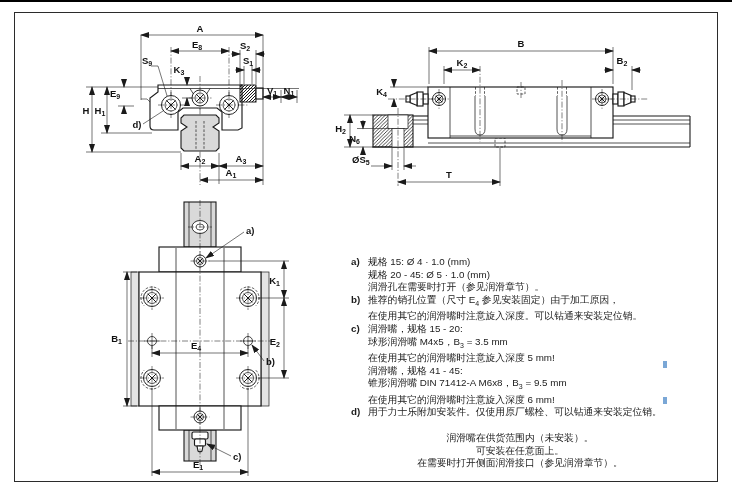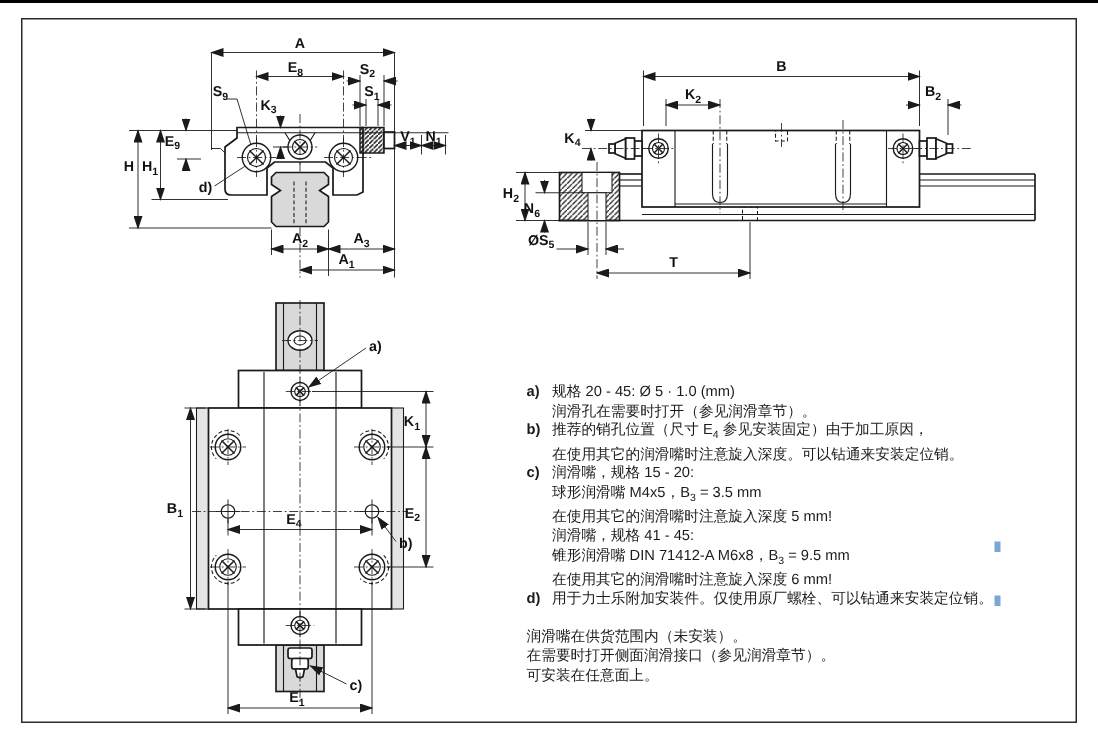--- a/index.html
+++ b/index.html
@@ -14,21 +14,21 @@
   .ol2{stroke:#1a1a1a;stroke-width:.75;fill:none;}
   .dim{stroke:#1a1a1a;stroke-width:.6;fill:none;}
   .cl{stroke:#1a1a1a;stroke-width:.55;fill:none;stroke-dasharray:6 1.8 1.2 1.8;}
   .hid{stroke:#1a1a1a;stroke-width:.7;fill:none;stroke-dasharray:2.6 1.6;}
   .rail{stroke:#1a1a1a;stroke-width:1.1;}
   .notes{position:absolute;left:351px;top:256px;width:338px;font-size:9.8px;line-height:12.6px;color:#1b1b1b;}
   .note-row{display:flex;}
   .note-key{width:17px;font-weight:700;flex:none;}
   .note-body{flex:1;}
   .notes sub{font-size:7px;}
-  .note-footer{margin-top:13px;}
+  .note-footer{margin-top:13px;text-align:center;}
   .link-mark{position:absolute;width:4px;height:7px;}
 </style>
 </head>
 <body>
 
 <div class="page">
   <div class="top-rule"></div>
   <div class="frame" style="border-color: rgb(43, 43, 43);"></div>
 
   <svg style="left:80px;top:20px;" width="235" height="175" viewBox="80 20 235 175">
@@ -406,20 +406,21 @@
           <line x1="200" y1="407.5" x2="200" y2="426.5" class="cl"></line>
         </g>
       </g>
   </svg>
 
   <div class="notes">
     <div>
         <div class="note-row">
           <span class="note-key">a)</span>
           <div class="note-body">
+            <div>规格 15: Ø 4 · 1.0 (mm)</div>
             <div>规格 20 - 45: Ø 5 · 1.0 (mm)</div>
             <div>润滑孔在需要时打开（参见润滑章节）。</div>
           </div>
         </div>
         <div class="note-row">
           <span class="note-key">b)</span>
           <div class="note-body">
             <div>推荐的销孔位置（尺寸 E<sub>4</sub> 参见安装固定）由于加工原因，</div>
             <div>在使用其它的润滑嘴时注意旋入深度。可以钻通来安装定位销。</div>
           </div>
@@ -437,20 +438,20 @@
         </div>
         <div class="note-row">
           <span class="note-key">d)</span>
           <div class="note-body">
             <div>用于力士乐附加安装件。仅使用原厂螺栓、可以钻通来安装定位销。</div>
           </div>
         </div>
       </div>
     <div class="note-footer">
         <div>润滑嘴在供货范围内（未安装）。</div>
+        <div>可安装在任意面上。</div>
         <div>在需要时打开侧面润滑接口（参见润滑章节）。</div>
-        <div>可安装在任意面上。</div>
       </div>
   </div>
 
   <div class="link-mark" style="left: 663px; top: 361px; background: rgb(122, 167, 214);"></div>
   <div class="link-mark" style="left: 663px; top: 397px; background: rgb(122, 167, 214);"></div>
 </div>
 
 </body></html>

